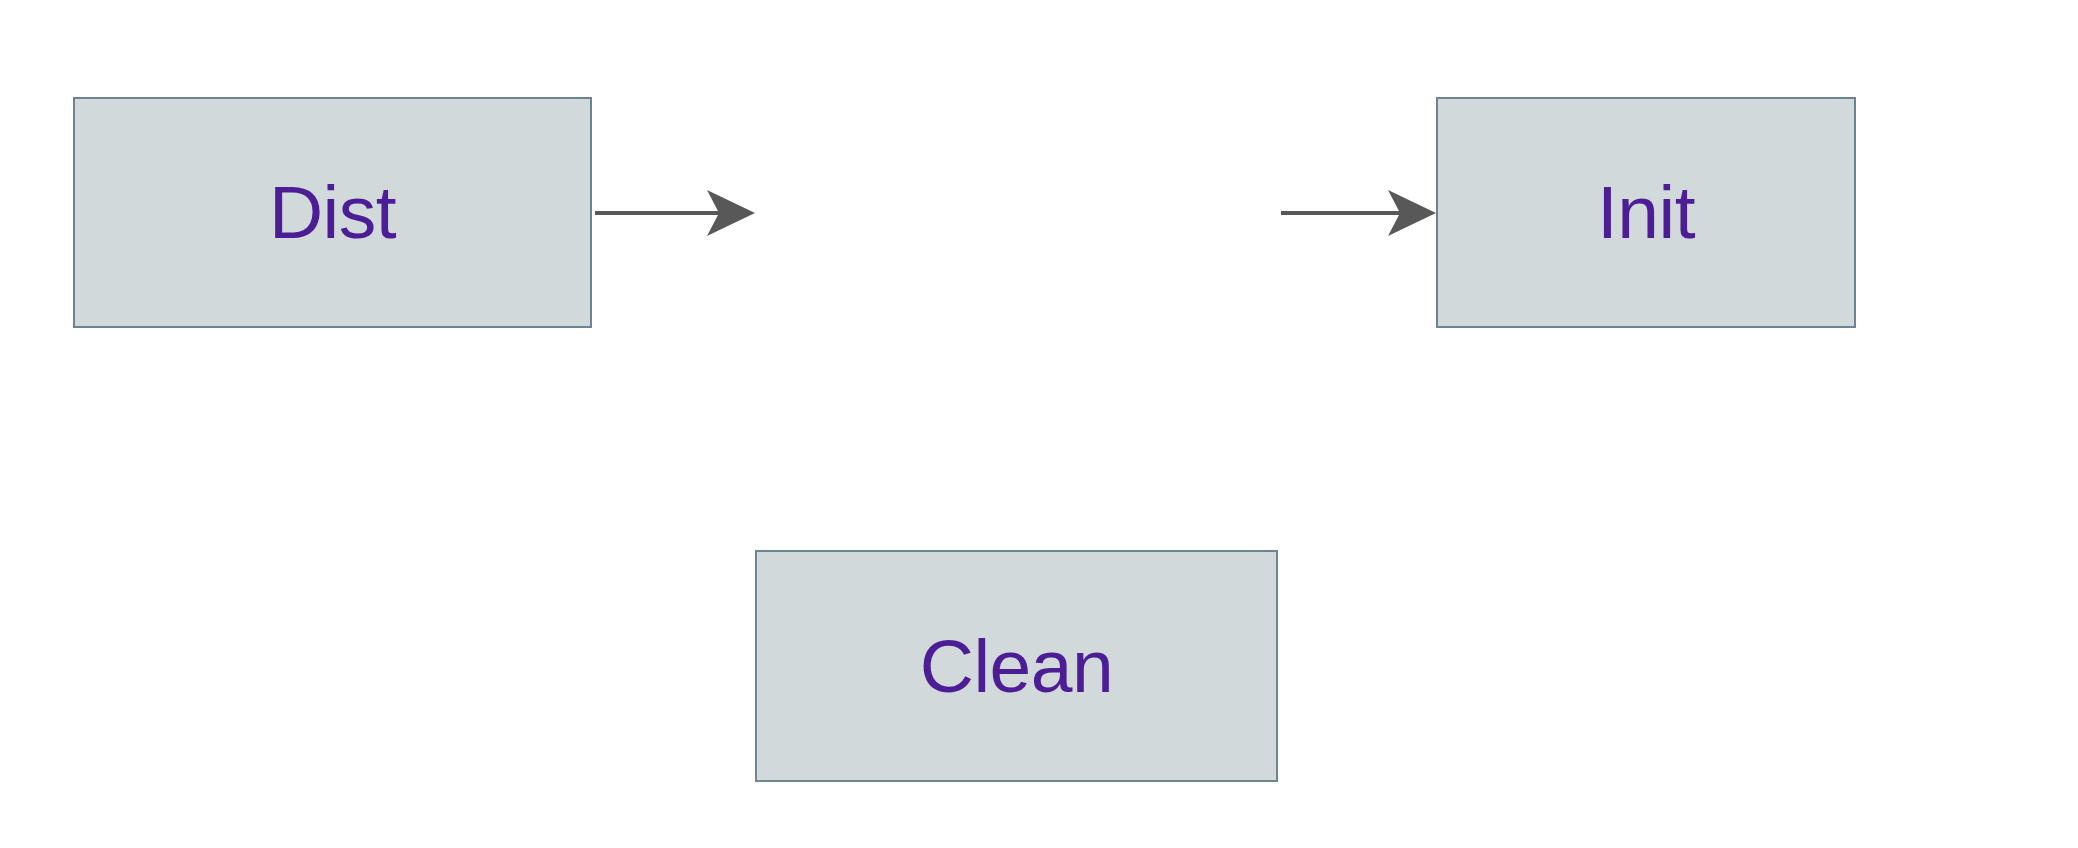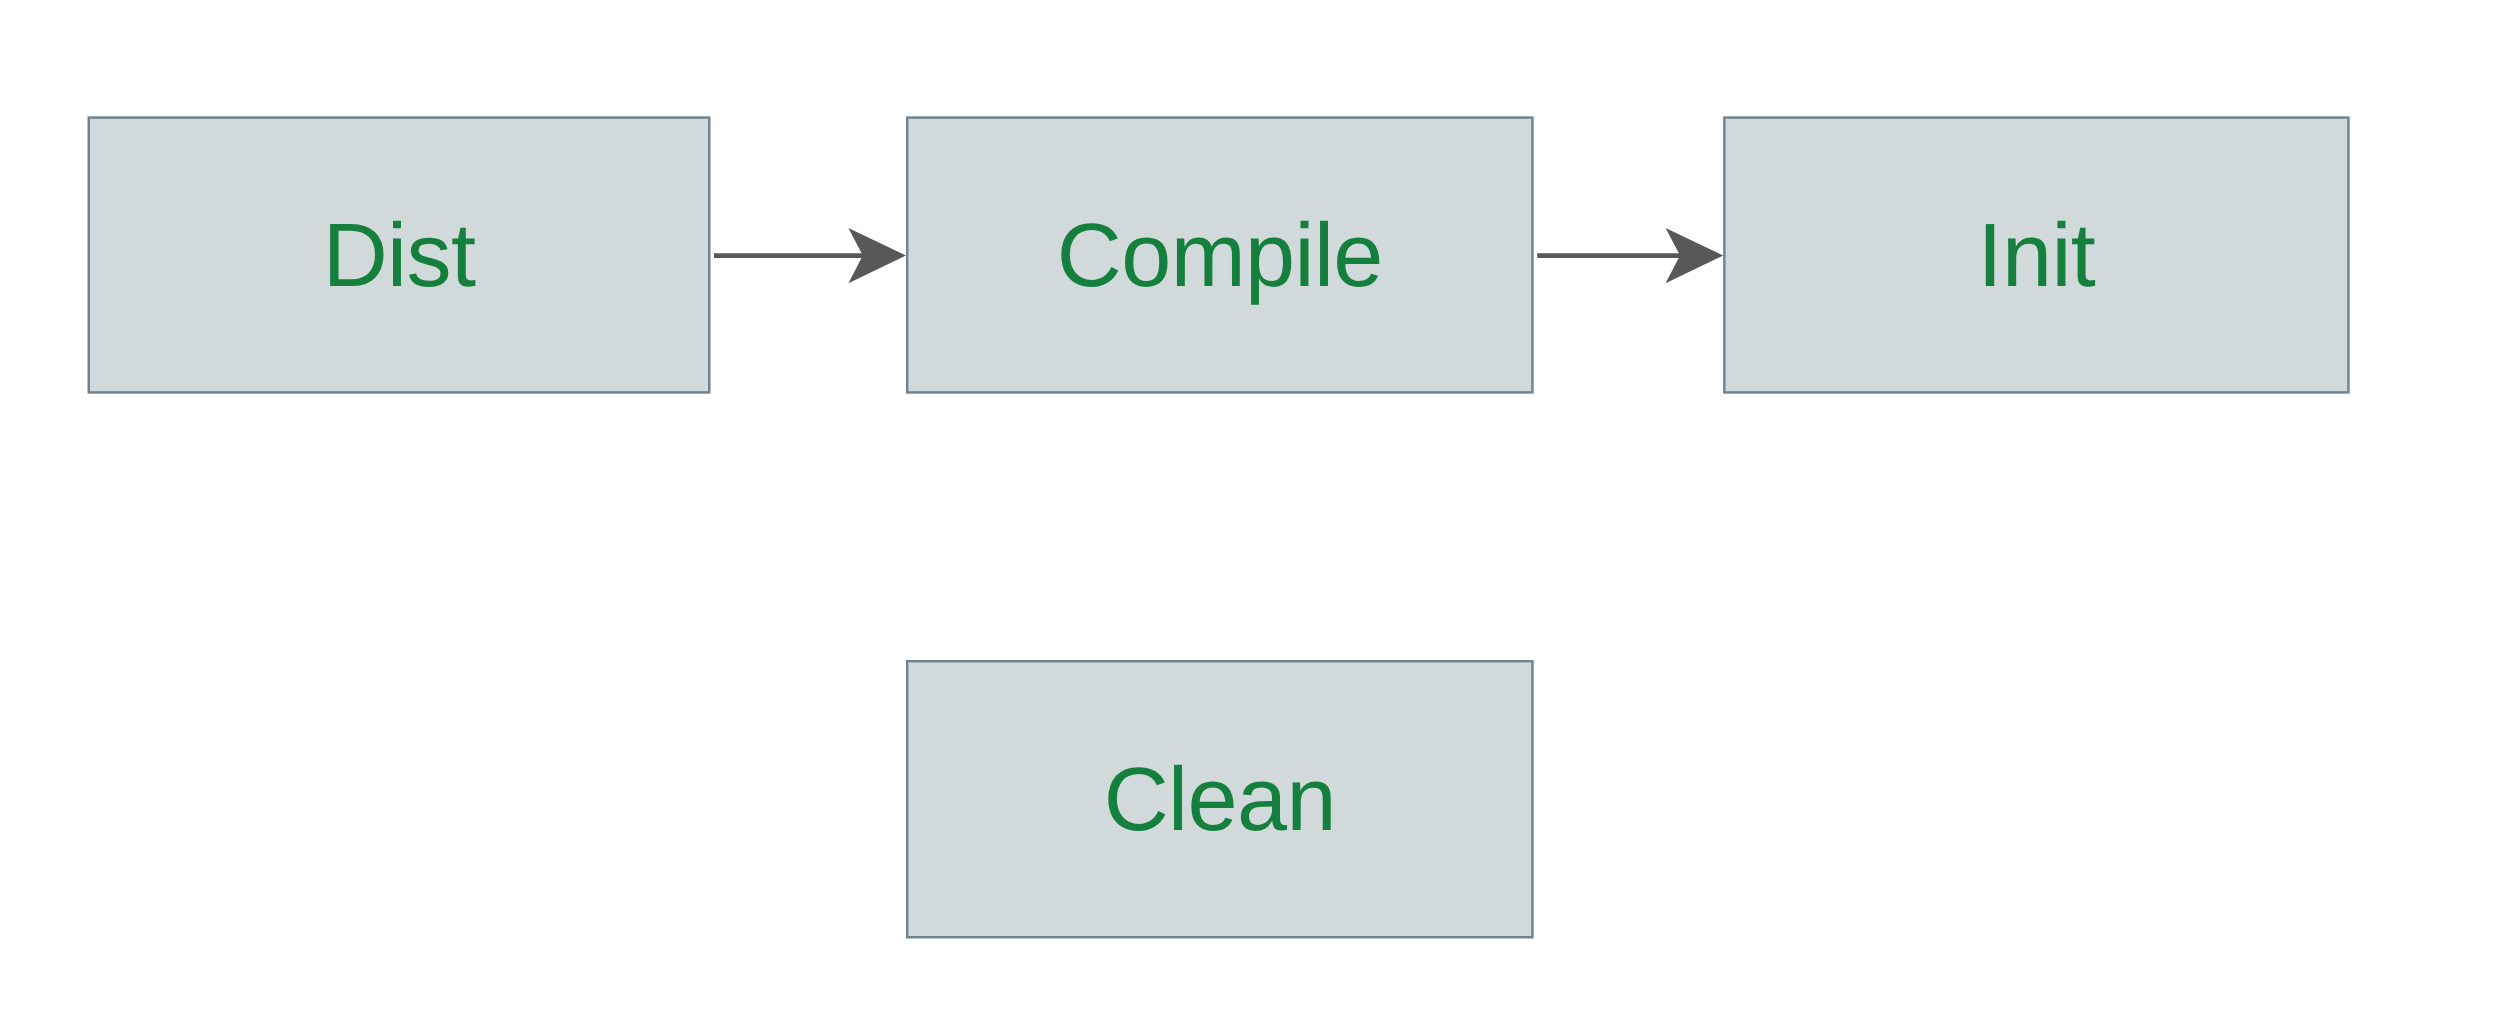--- a/index.html
+++ b/index.html
@@ -24,21 +24,21 @@
     display: flex;
     align-items: center;
     justify-content: center;
     background: #d1d9db;
     border: 2px solid #6b8592;
   }
   .node-label {
     font-family: "Liberation Sans", "DejaVu Sans", sans-serif;
     font-size: 75px;
     font-weight: 400;
-    color: #15803d;
+    color: #4c1d95;
     line-height: 1;
     letter-spacing: -0.5px;
     white-space: nowrap;
     user-select: none;
   }
   .edge-layer {
     position: absolute;
     left: 0;
     top: 0;
     width: 2078px;
@@ -69,25 +69,22 @@
     <g>
       <line class="edge-path" x1="1281" y1="213" x2="1419" y2="213"></line>
       <path class="edge-head" d="M 1436 213 L 1388 190 L 1400 213 L 1388 236 Z"></path>
     </g>
   </svg>
 
   <div class="node" style="left:73px; top:97px; width:519px; height:231px;">
     <span class="node-label">Dist</span>
   </div>
 
-  <div class="node" style="left:755px; top:97px; width:523px; height:231px;">
-    <span class="node-label">Compile</span>
-  </div>
 
-  <div class="node" style="left:1436px; top:97px; width:522px; height:231px;justify-content:center;">
+  <div class="node" style="left:1436px; top:97px; width:420px; height:231px;justify-content:center;">
     <span class="node-label">Init</span>
   </div>
 
   <div class="node" style="left:755px; top:511px; width:523px; height:232px;margin-top:39px;">
     <span class="node-label">Clean</span>
   </div>
 
 </div>
 
 </body></html>

